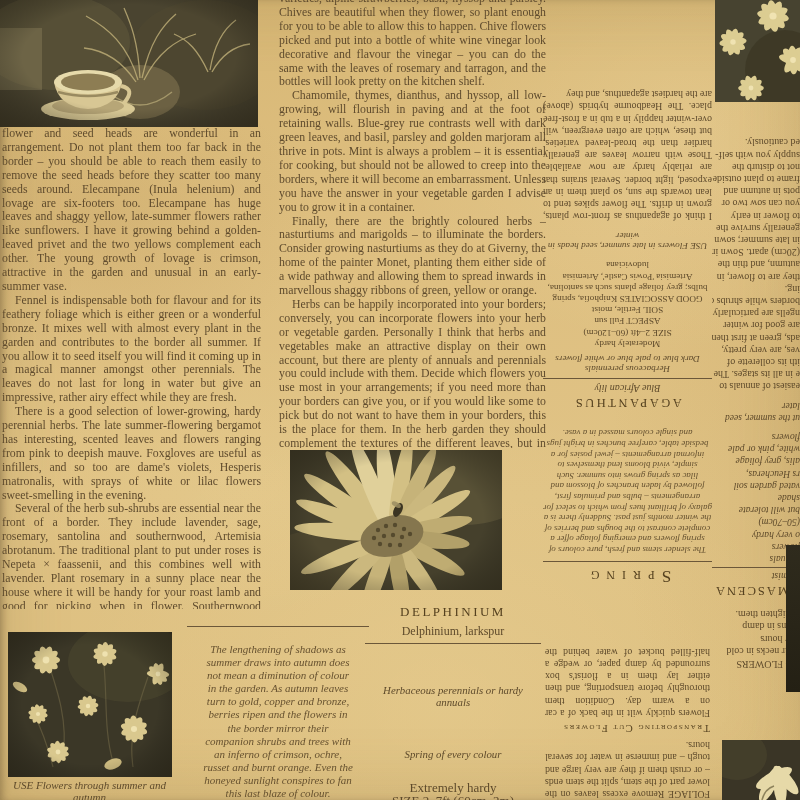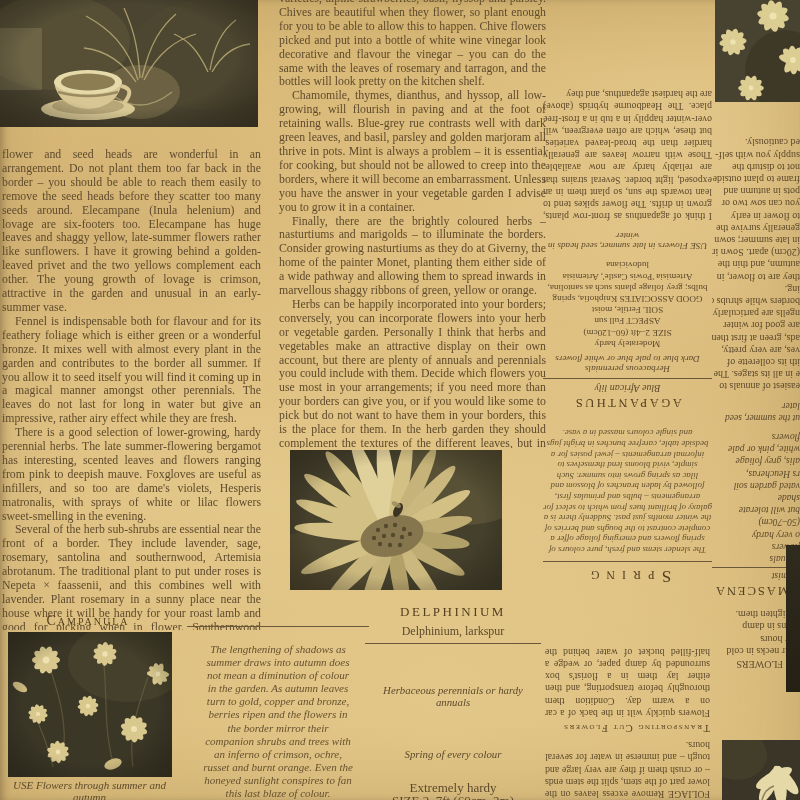--- a/index.html
+++ b/index.html
@@ -96,21 +96,21 @@
     <ellipse cx="88" cy="109" rx="47" ry="11" fill="#d9c995"></ellipse>
     <ellipse cx="88" cy="106" rx="36" ry="8" fill="#b7a677"></ellipse>
     <path d="M54,82 Q58,107 88,109 Q118,107 122,82 Z" fill="#d8c794"></path>
     <ellipse cx="88" cy="82" rx="34" ry="12" fill="#e6daab"></ellipse>
     <ellipse cx="88" cy="82" rx="27" ry="8.5" fill="#8d7d53"></ellipse>
     <path d="M121,86 q15,3 3,17" stroke="#d8c794" stroke-width="4" fill="none"></path>
     <path d="M58,92 Q88,100 118,92" stroke="#8a7a52" stroke-width="2.5" fill="none" opacity="0.8"></path>
     <rect width="258" height="127" fill="url(#vg1)"></rect>
   </svg>
 
-  <div class="abs body-text" style="left:2px;top:148px;width:259px;height:482px;overflow:hidden;">
+  <div class="abs body-text" style="left:2px;top:127px;width:259px;height:482px;overflow:hidden;">
     <p>flower and seed heads are wonderful in an arrangement. Do not plant them too far back in the border – you should be able to reach them easily to remove the seed heads before they scatter too many seeds around. Elecampane (Inula helenium) and lovage are six-footers too. Elecampane has huge leaves and shaggy yellow, late-summer flowers rather like sunflowers. I have it growing behind a golden-leaved privet and the two yellows complement each other. The young growth of lovage is crimson, attractive in the garden and unusual in an early-summer vase.</p>
     <p class="ind">Fennel is indispensable both for flavour and for its feathery foliage which is either green or a wonderful bronze. It mixes well with almost every plant in the garden and contributes to the border all summer. If you allow it to seed itself you will find it coming up in a magical manner amongst other perennials. The leaves do not last for long in water but give an impressive, rather airy effect while they are fresh.</p>
     <p class="ind">There is a good selection of lower-growing, hardy perennial herbs. The late summer-flowering bergamot has interesting, scented leaves and flowers ranging from pink to deepish mauve. Foxgloves are useful as infillers, and so too are dame's violets, Hesperis matronalis, with sprays of white or lilac flowers sweet-smelling in the evening.</p>
     <p class="ind">Several of the herb sub-shrubs are essential near the front of a border. They include lavender, sage, rosemary, santolina and southernwood, Artemisia abrotanum. The traditional plant to put under roses is Nepeta × faassenii, and this combines well with lavender. Plant rosemary in a sunny place near the house where it will be handy for your roast lamb and good for picking when in flower. Southernwood makes a superb low hedge or edging, particularly as a framework for rose beds, if it is clipped hard in early spring and then trimmed during the summer to keep it in check.</p>
   </div>
 
   <div class="abs body-text" style="left:279px;top:-8px;width:267px;height:456px;overflow:hidden;">
     <p>varieties, alpine strawberries, basil, hyssop and parsley. Chives are beautiful when they flower, so plant enough for you to be able to allow this to happen. Chive flowers picked and put into a bottle of white wine vinegar look decorative and flavour the vinegar – you can do the same with the leaves of rosemary and tarragon, and the bottles will look pretty on the kitchen shelf.</p>
     <p class="ind">Chamomile, thymes, dianthus, and hyssop, all low-growing, will flourish in paving and at the foot of retaining walls. Blue-grey rue contrasts well with dark green leaves, and basil, parsley and golden marjoram all thrive in pots. Mint is always a problem – it is essential for cooking, but should not be allowed to creep into the borders, where it will become an embarrassment. Unless you have the answer in your vegetable garden I advise you to grow it in a container.</p>
     <p class="ind">Finally, there are the brightly coloured herbs – nasturtiums and marigolds – to illuminate the borders. Consider growing nasturtiums as they do at Giverny, the home of the painter Monet, planting them either side of a wide pathway and allowing them to spread inwards in marvellous shaggy ribbons of green, yellow or orange.</p>
@@ -192,21 +192,20 @@
     </div>
     <div class="pbody">I think of agapanthus as front-row plants, grown in drifts. The flower spikes tend to lean towards the sun, so plant them in an exposed, light border. Several strains that are reliably hardy are now available. Those with narrow leaves are generally hardier than the broad-leaved varieties, but these, which are often evergreen, will over-winter happily in a tub in a frost-free place. The Headbourne hybrids (above) are the hardiest agapanthus, and they</div>
   </div>
 
   <div class="abs rot transport-col">
     <div>FOLIAGE Remove excess leaves on the lower part of the stem, split the stem ends – or crush them if they are very large and tough – and immerse in water for several hours.</div>
     <div class="theading">Transporting Cut Flowers</div>
     <div>Flowers quickly wilt in the back of a car on a warm day. Condition them thoroughly before transporting, and then either lay them in a florist's box surrounded by damp paper, or wedge a half-filled bucket of water behind the front seat. In cold weather insulate with</div>
   </div>
 
-  <div class="abs camp-head sc">Campanula</div>
   <svg class="abs photo" style="left:8px;top:632px;" width="164" height="145" viewBox="0 0 164 145">
     <defs>
       <radialGradient id="vg3" cx="50%" cy="50%" r="75%">
         <stop offset="55%" stop-color="#000000" stop-opacity="0"></stop>
         <stop offset="100%" stop-color="#1d180c" stop-opacity="0.5"></stop>
       </radialGradient>
     </defs>
     <rect width="164" height="145" fill="#3b3727"></rect>
     <ellipse cx="120" cy="30" rx="60" ry="40" fill="#46412c" opacity="0.9"></ellipse>
     <g stroke="#6a6142" stroke-width="1.2" fill="none" opacity="0.7">

